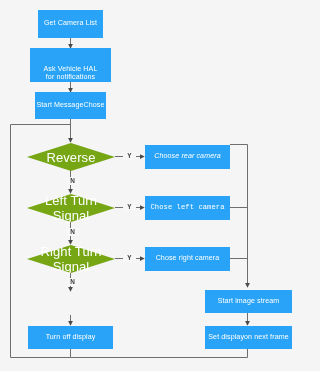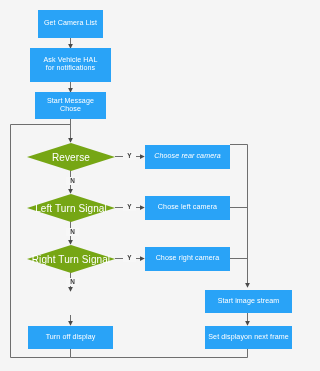--- a/index.html
+++ b/index.html
@@ -52,21 +52,21 @@
   .decision-label {
     position: absolute;
     left: 0;
     top: 0;
     width: 100%;
     height: 100%;
     display: flex;
     align-items: center;
     justify-content: center;
     color: #ffffff;
-    font-size: 10px;
+    font-size: 13px;
     letter-spacing: 0.1px;
     text-align: center;
   }
   .edge-label {
     position: absolute;
     background: #f7f7f7;
     color: #3b3b3b;
     font-size: 6.4px;
     font-weight: bold;
     line-height: 1;
@@ -121,26 +121,26 @@
 
       <line x1="247.5" y1="349" x2="247.5" y2="357.5"></line>
       <line x1="247.5" y1="357.5" x2="70.5" y2="357.5"></line>
     </g>
   </svg>
 
   <div class="node proc" style="left:38px; top:10px; width:65px; height:28px;justify-content:center;">
     <span>Get Camera List</span>
   </div>
 
-  <div class="node proc" style="left:30px; top:48px; width:81px; height:34px; flex-direction:column;">
+  <div class="node proc" style="left:30px; top:48px; width:81px; height:34px; flex-direction:column;justify-content:flex-end;">
     <span>Ask Vehicle HAL</span>
     <span>for notifications</span>
   </div>
 
-  <div class="node proc" style="left:35px; top:92px; width:71px; height:27px; flex-direction:column;">
+  <div class="node proc" style="left:35px; top:92px; width:71px; height:27px; flex-direction:row;">
     <span>Start Message</span>
     <span>Chose</span>
   </div>
 
   <div class="decision-wrap" style="left:27px; top:143px; width:88px; height:28px;">
     <svg width="88" height="28" viewBox="0 0 88 28" xmlns="http://www.w3.org/2000/svg">
       <polygon points="44,0 88,14 44,28 0,14" fill="#76a614"></polygon>
     </svg>
     <div class="decision-label">Reverse</div>
   </div>
@@ -156,21 +156,21 @@
     <svg width="88" height="28" viewBox="0 0 88 28" xmlns="http://www.w3.org/2000/svg">
       <polygon points="44,0 88,14 44,28 0,14" fill="#76a614"></polygon>
     </svg>
     <div class="decision-label">Right Turn Signal</div>
   </div>
 
   <div class="node proc" style="left:145px; top:145px; width:85px; height:24px;font-style:italic;">
     <span>Choose rear camera</span>
   </div>
 
-  <div class="node proc" style="left:145px; top:196px; width:85px; height:24px;">
+  <div class="node proc" style="left:145px; top:196px; width:85px; height:24px;font-family:Liberation Mono, monospace;">
     <span>Chose left camera</span>
   </div>
 
   <div class="node proc" style="left:145px; top:247px; width:85px; height:24px;">
     <span>Chose right camera</span>
   </div>
 
 
   <div class="node proc" style="left:28px; top:326px; width:85px; height:23px;text-align:center;">
     <span>Turn off display</span>

